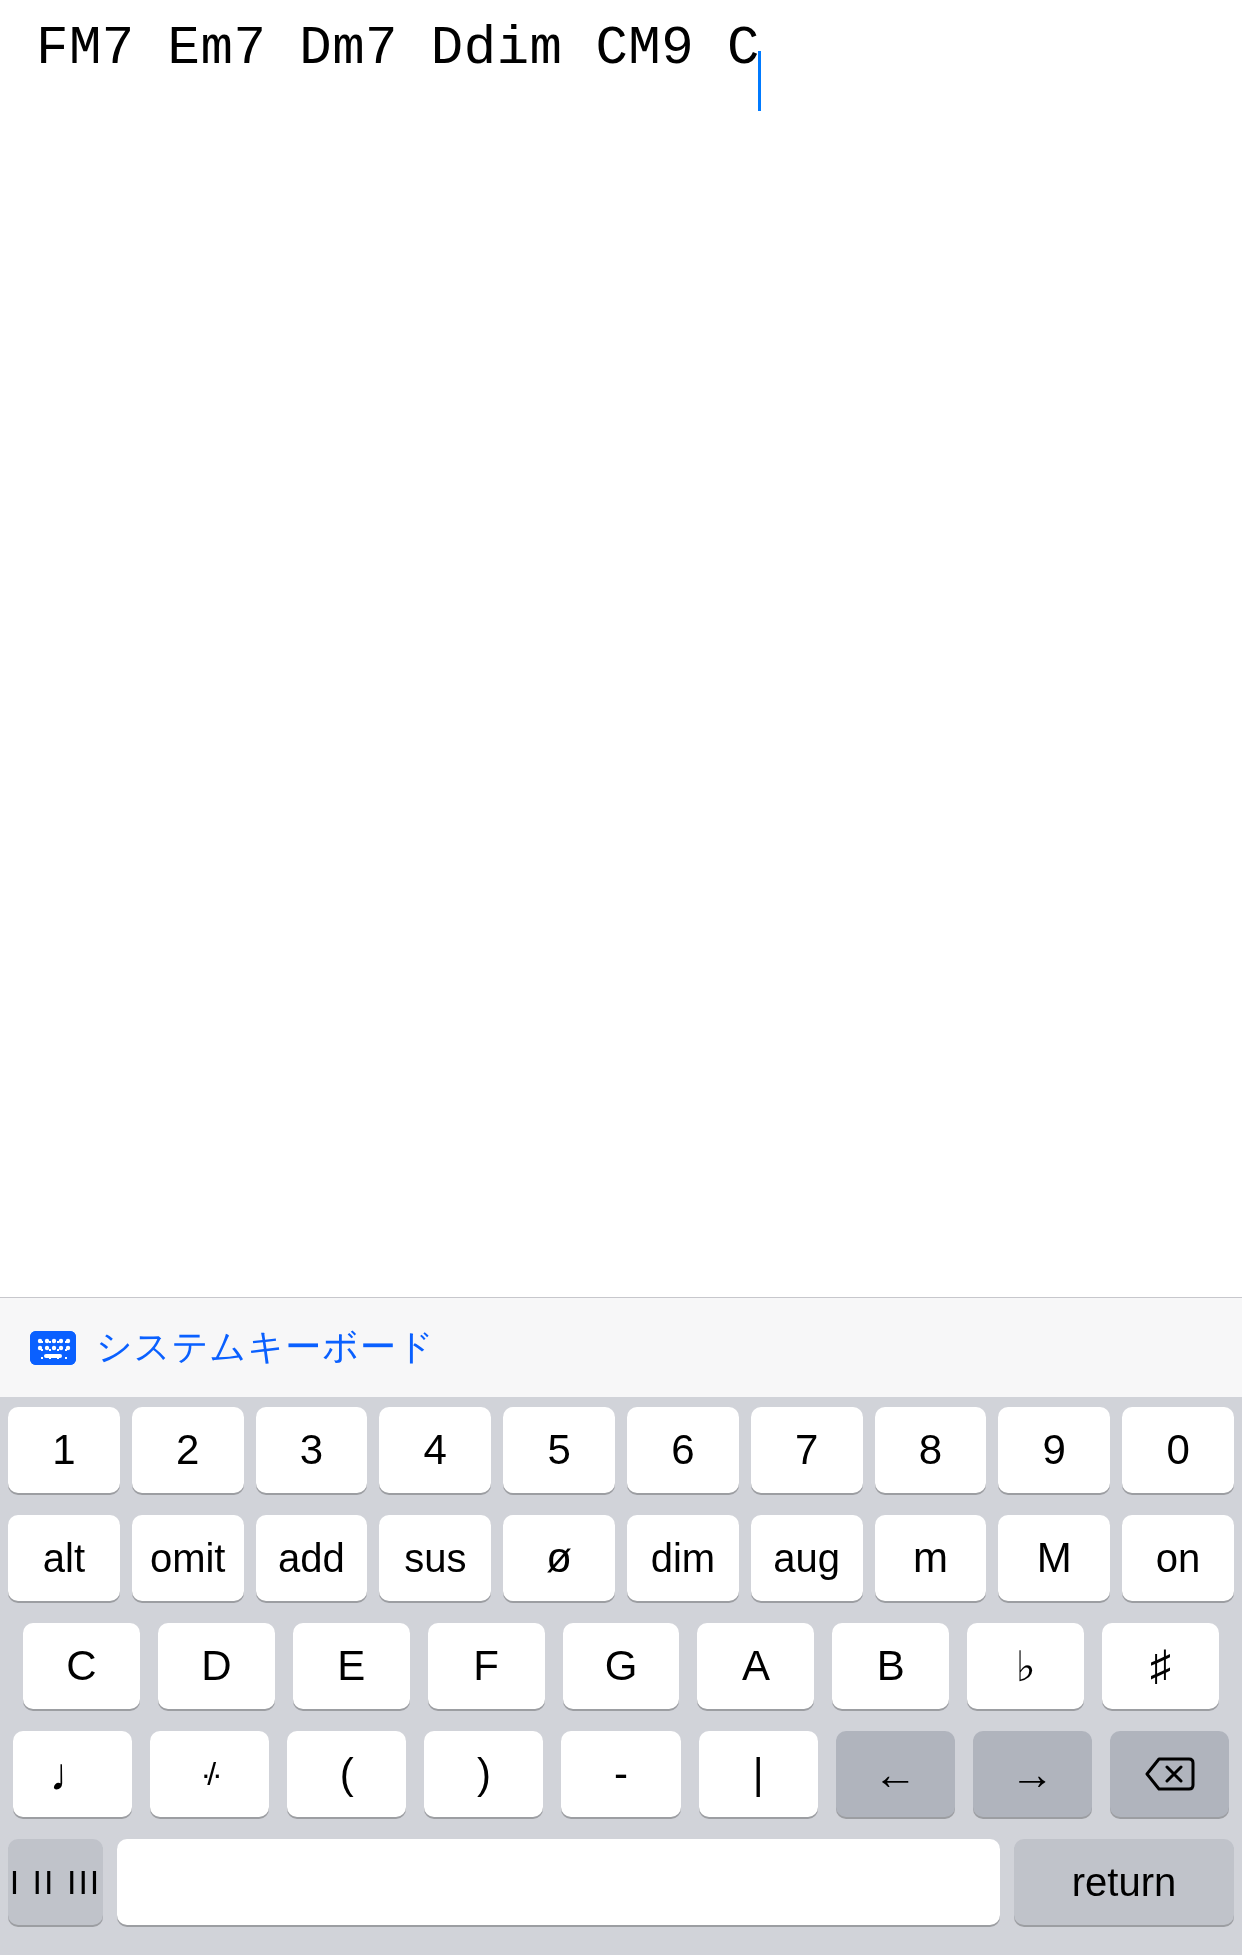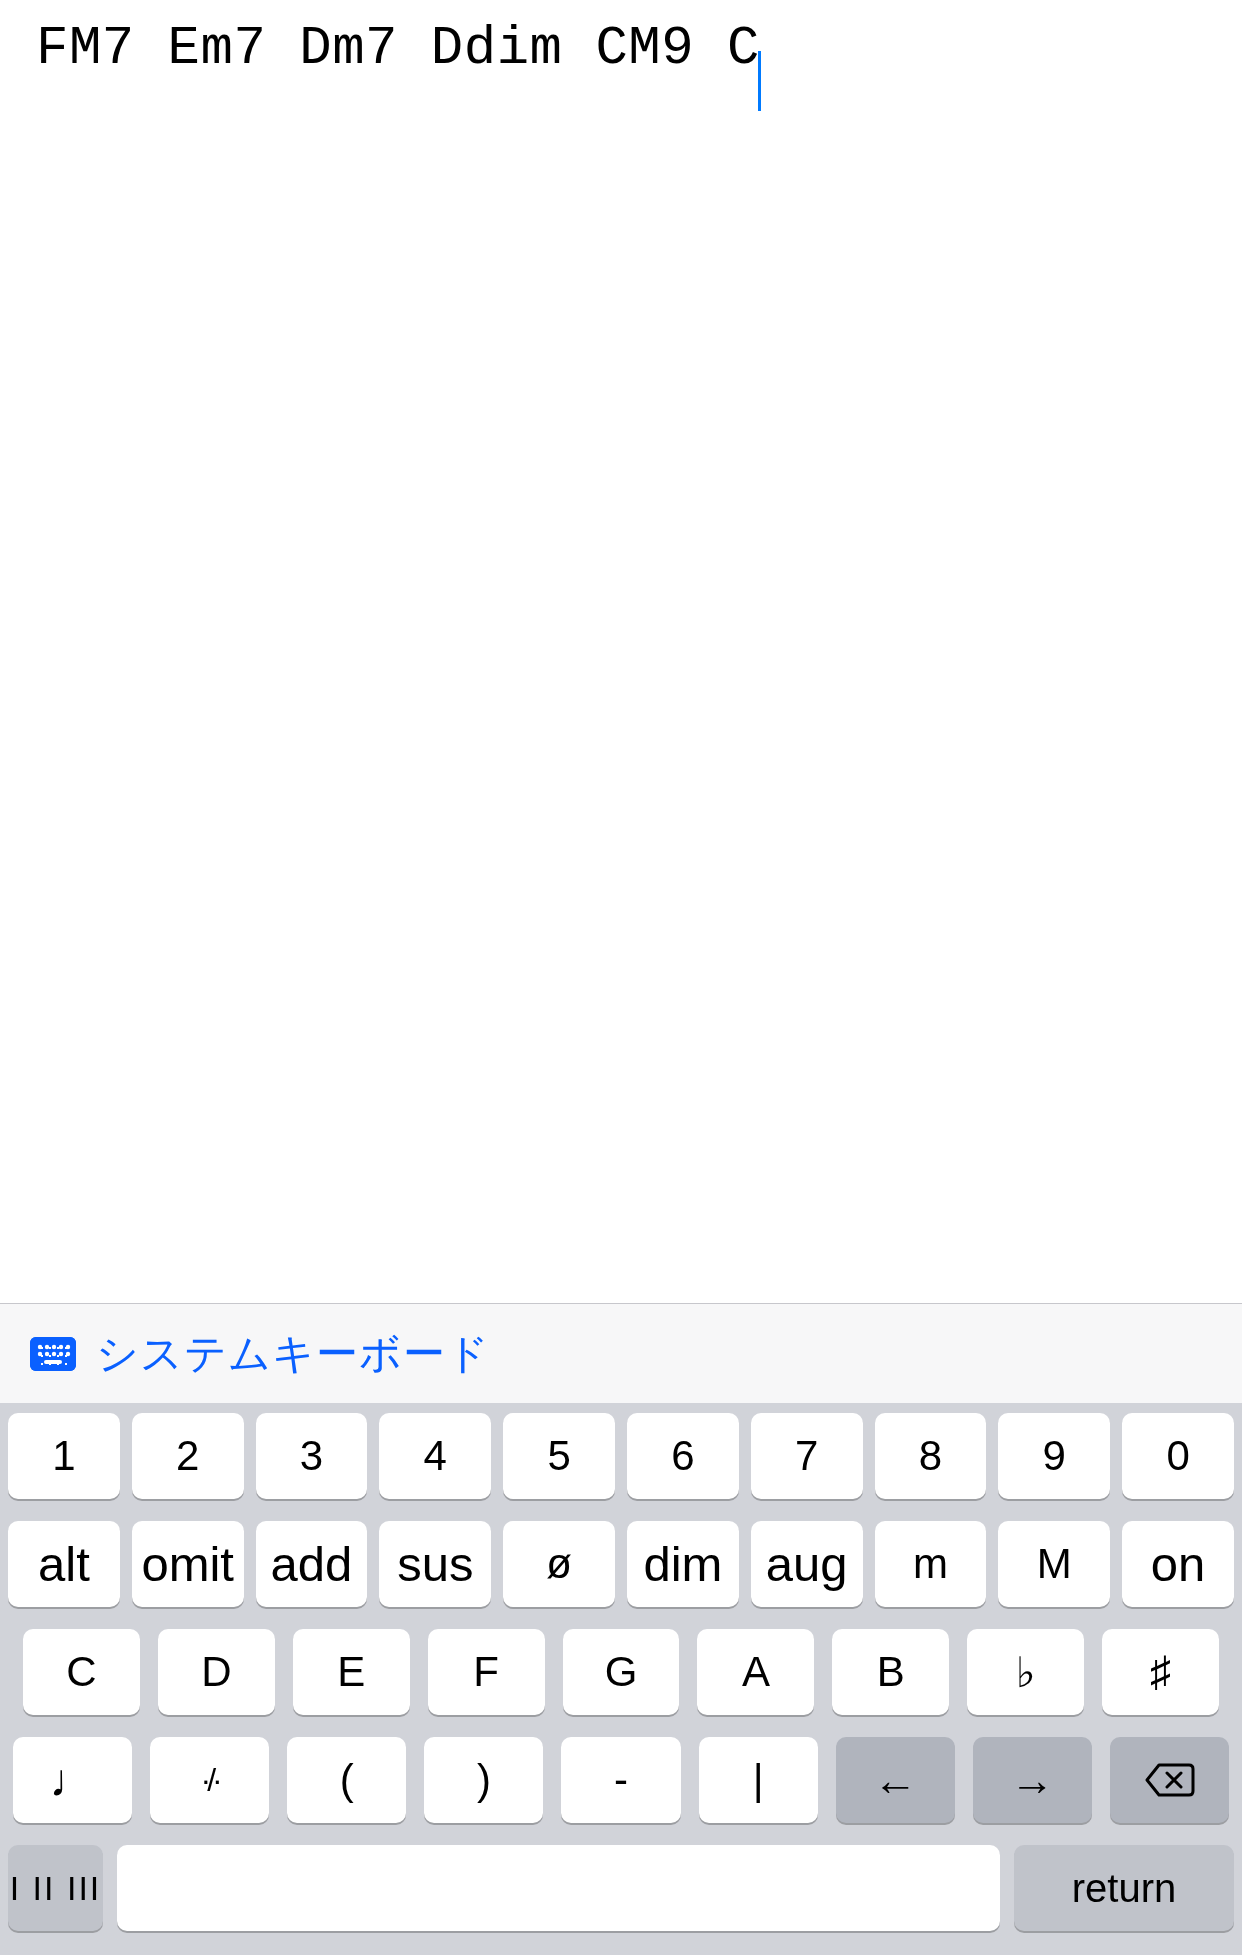--- a/index.html
+++ b/index.html
@@ -62,53 +62,53 @@
       position: absolute;
       inset: 5px 6px;
       border: 2px dotted rgba(255,255,255,0);
       background:
         radial-gradient(circle, #fff 1.5px, transparent 1.5px) 0 0 / 8px 8px,
         linear-gradient(#fff,#fff) center bottom / 14px 3px no-repeat;
       border-radius: 2px;
     }
     .kbd-icon svg { display:block; }
     .toolbar-label {
-      font-size: 42px;
+      font-size: 36px;
       color: #0a60ff;
       letter-spacing: 1px;
     }
     .keyboard {
       background: #d1d3d9;
       padding: 10px 8px 18px 8px;
     }
     .row {
       display: flex;
       gap: 12px;
       margin-bottom: 22px;
     }
     .row:last-child {
-      margin-bottom: 6px;
+      margin-bottom: 12px;
       border-radius: 7px;
     }
     .key {
       flex: 1;
       height: 86px;
       background: #ffffff;
       border-radius: 10px;
       box-shadow: 0 2px 0 rgba(0,0,0,0.25);
       display: flex;
       align-items: center;
       justify-content: center;
       font-size: 42px;
       color: #000;
       cursor: pointer;
       user-select: none;
     }
     .key.wide-text {
-      font-size: 49px;
+      font-size: 40px;
     }
     .key.gray {
       background: #b0b4bd;
     }
     .key.light-gray {
       background: #c0c3ca;
     }
     .key .glyph {
       font-size: 44px;
     }

